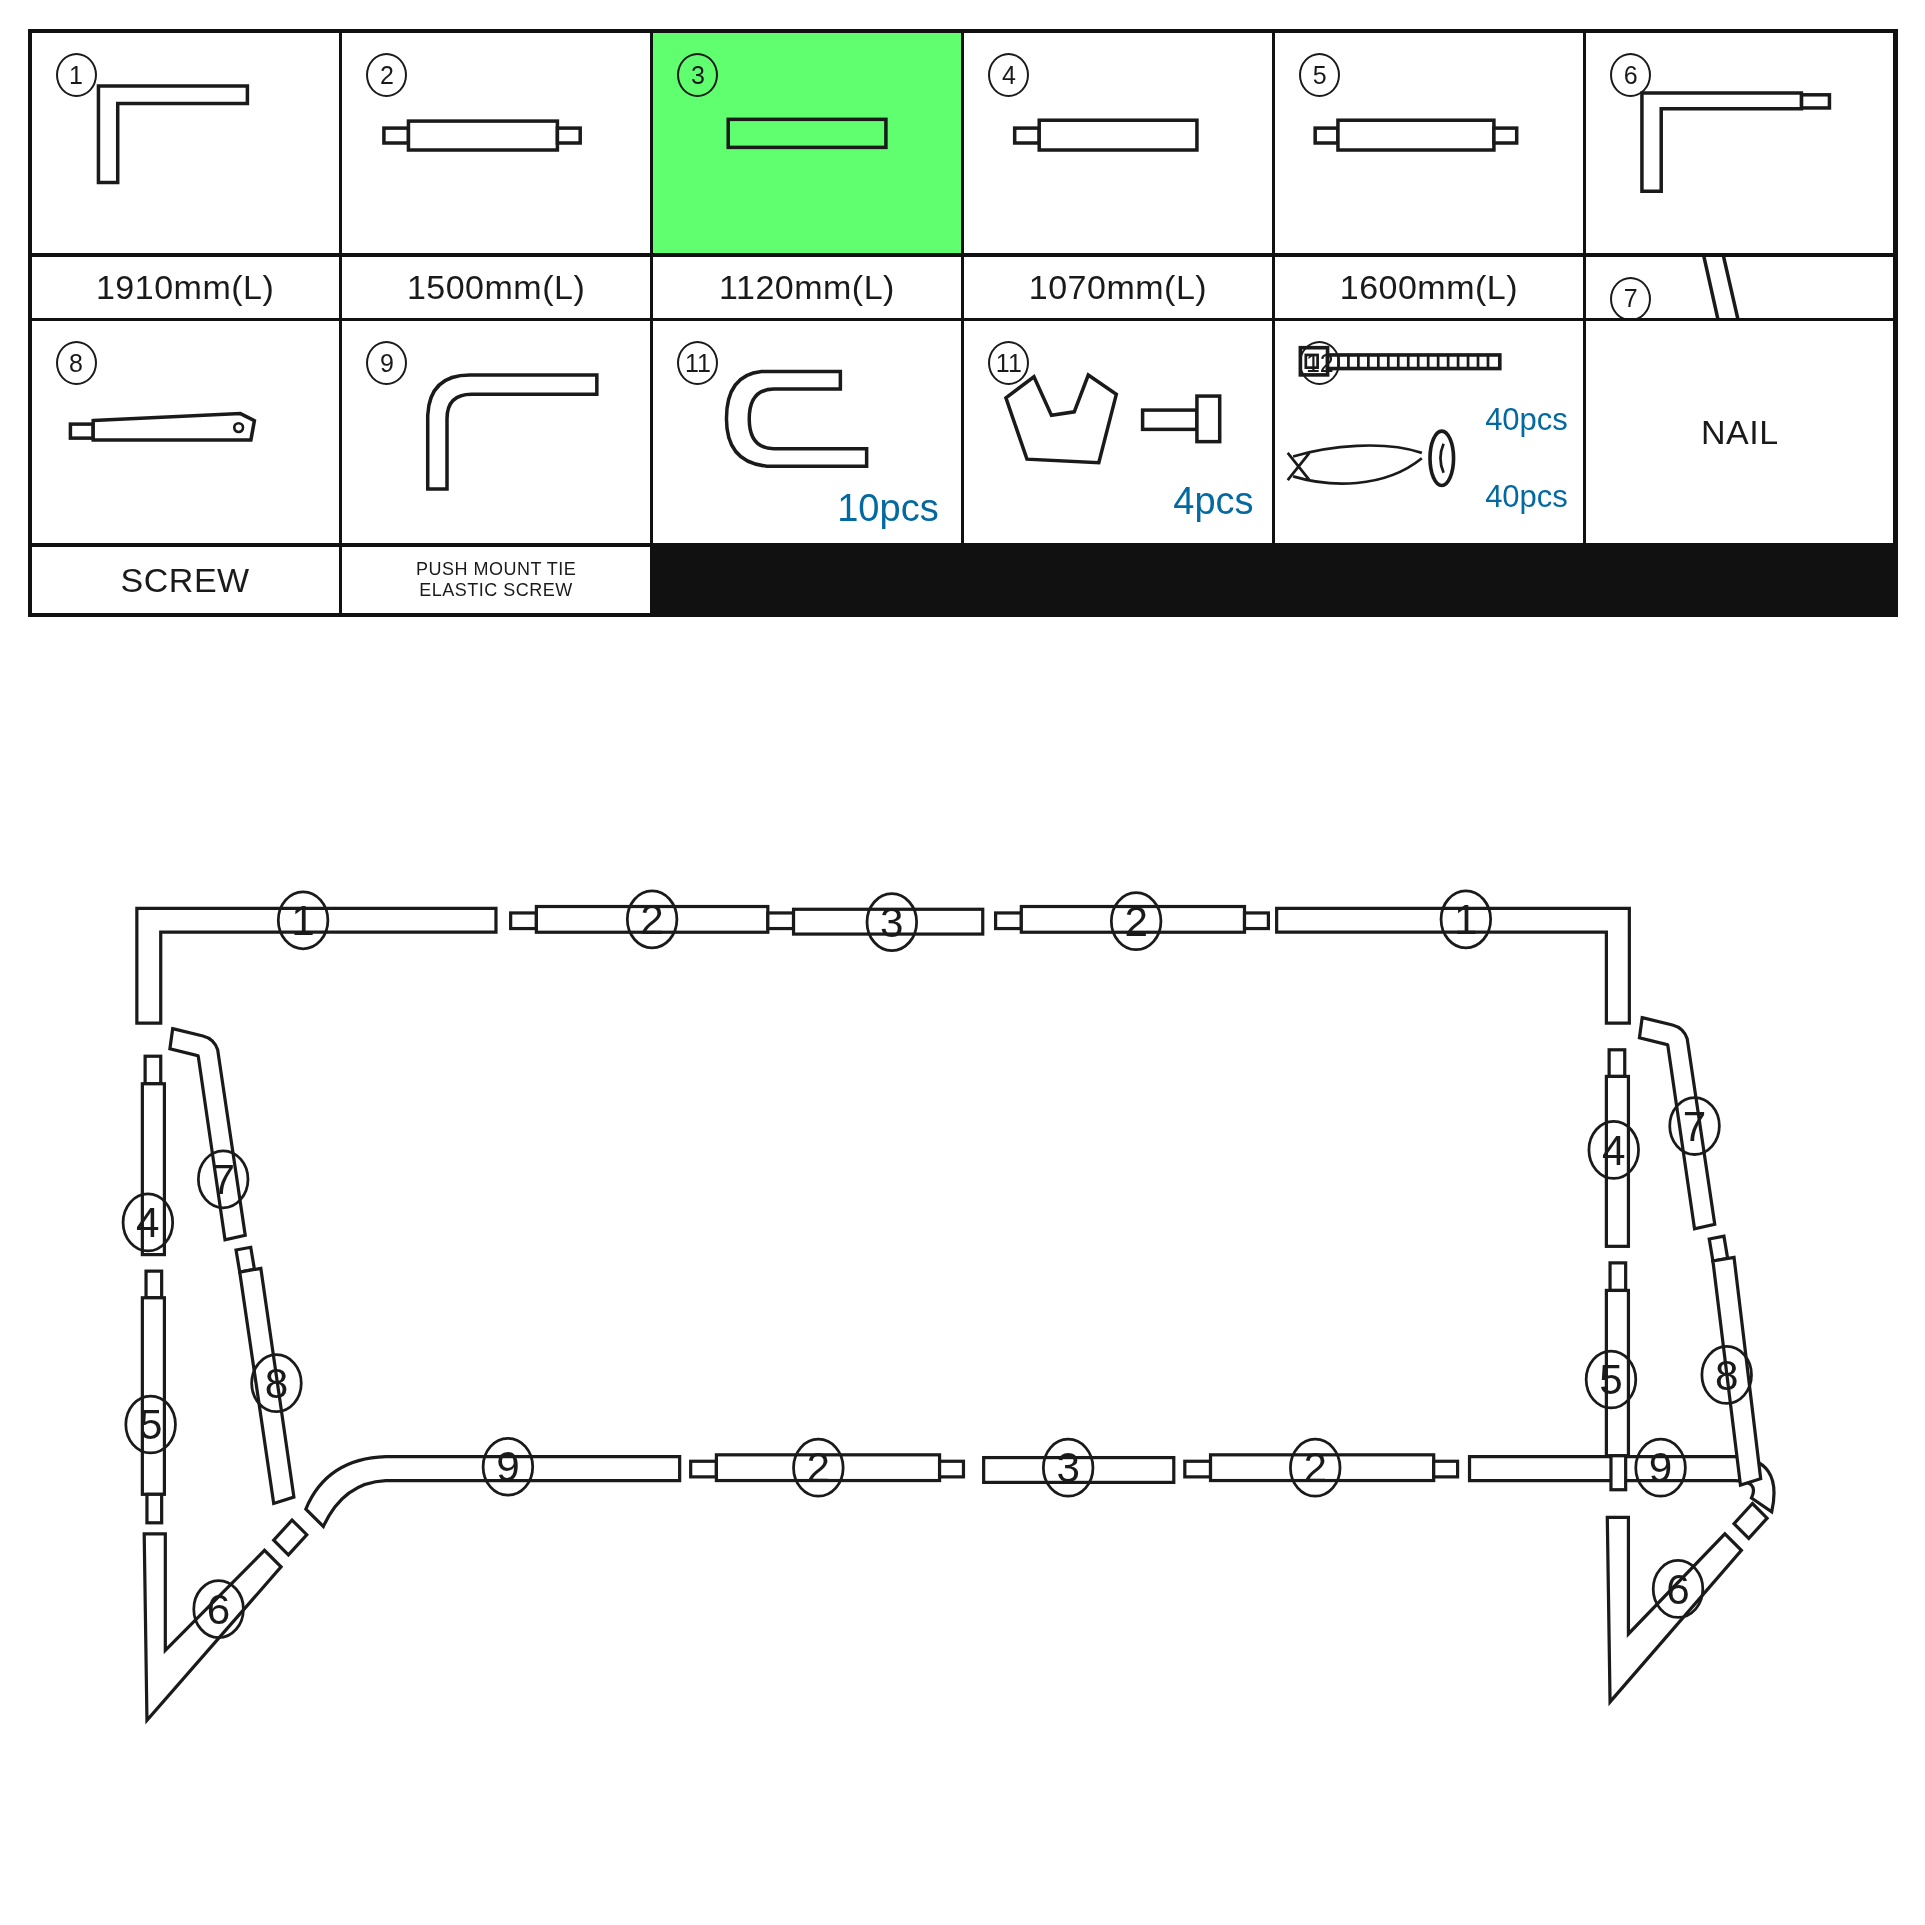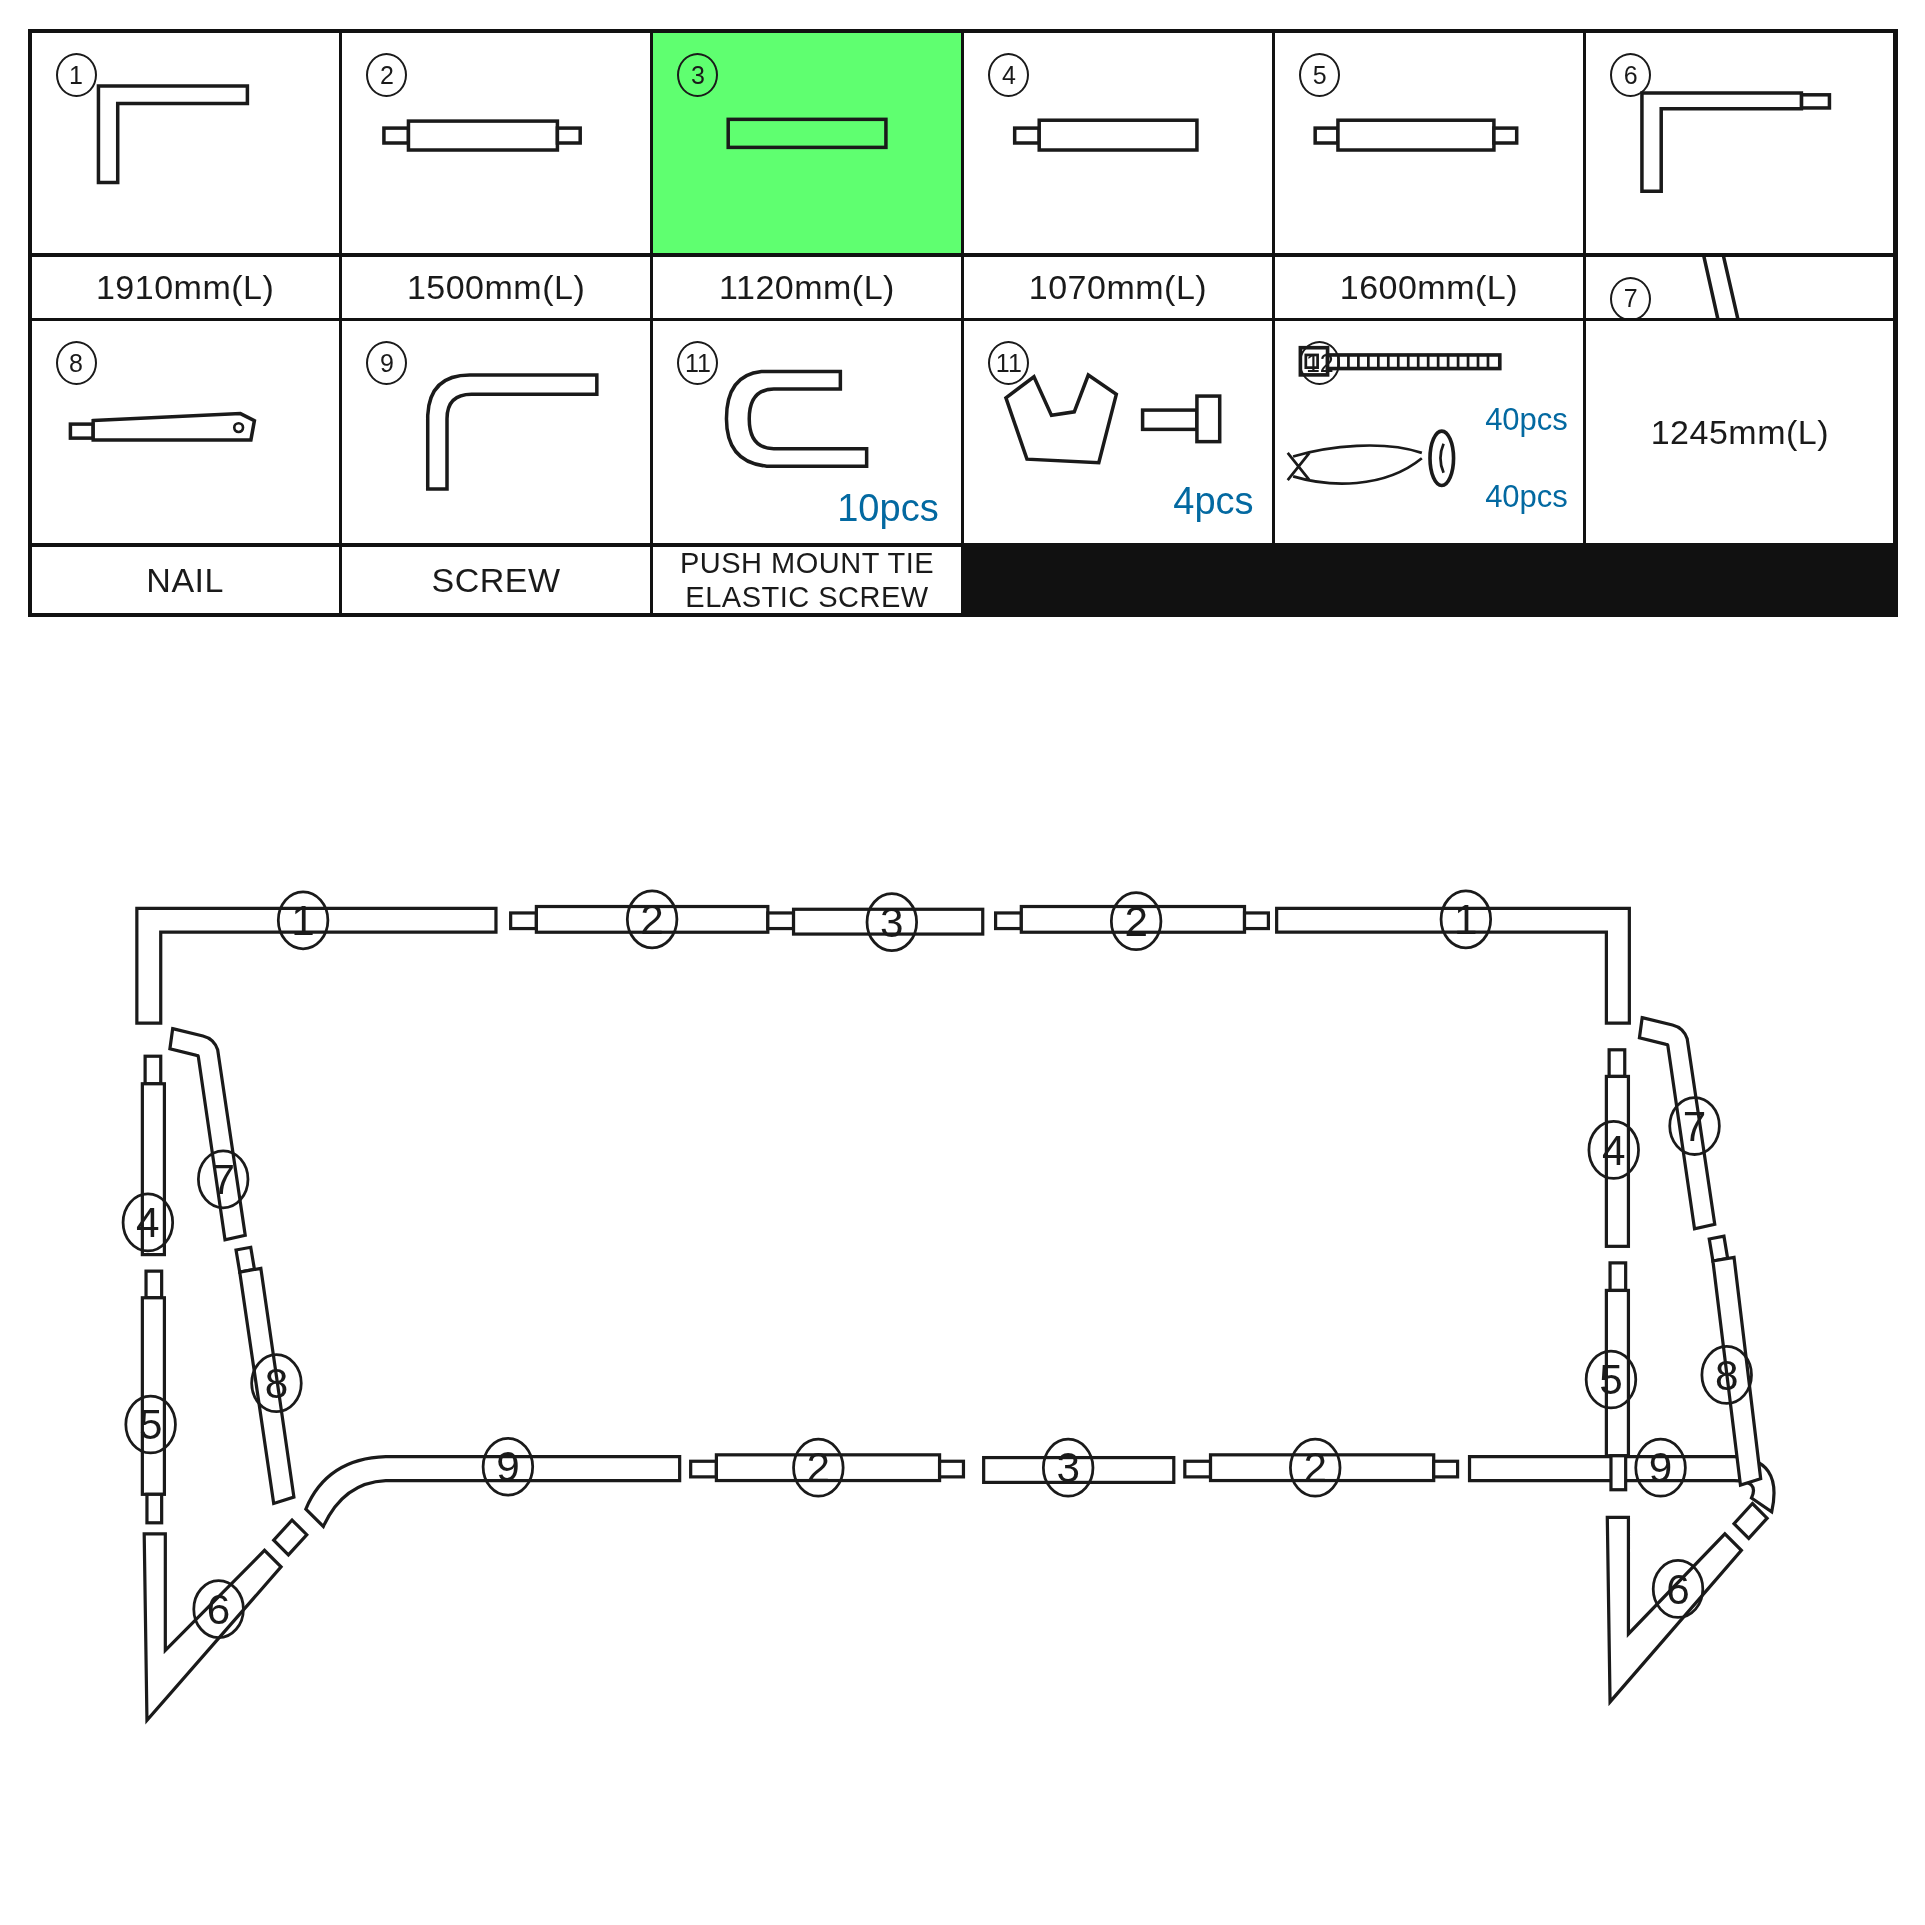--- a/index.html
+++ b/index.html
@@ -12,21 +12,21 @@
     position:absolute; left:27.5px; top:29px; width:1870px; height:588px;
     box-sizing:border-box; background:#111; border:4.6px solid #111;
     display:grid; grid-template-columns:repeat(6,1fr);
     grid-template-rows:220px 61px 222px auto; gap:3.7px;
   }
   .cell { background:#fff; position:relative; overflow:hidden; }
   .part-cell { display:flex; align-items:center; justify-content:center; }
   .part-cell svg { width:100%; height:184px; }
   .label-cell { display:flex; flex-direction:column; align-items:center; justify-content:center;
     font-size:34px; letter-spacing:0.5px; }
-  .label-cell .small-line { font-size:29px; line-height:1.18; }
+  .label-cell .small-line { font-size:18px; line-height:1.18; }
   .badge {
     position:absolute; left:24px; top:20px; width:37px; height:40px;
     border:2.3px solid #1a1a1a; border-radius:50%;
     display:flex; align-items:center; justify-content:center;
     font-size:25px; background:transparent; z-index:2;
   }
   .qty {
     position:absolute; font-size:38px; color:#0369a1; z-index:2;
   }
   .qty-10 { right:22px; bottom:13px; }
@@ -150,23 +150,20 @@
       <rect class="shape" x="58" y="38" width="190" height="15"></rect>
       <path class="shape-thin" d="M70,38v15 M81,38v15 M92,38v15 M103,38v15 M114,38v15 M125,38v15 M136,38v15 M147,38v15 M158,38v15 M169,38v15 M180,38v15 M191,38v15 M202,38v15 M213,38v15 M224,38v15 M235,38v15"></path>
       <path class="shape-thin" stroke-width="5" d="M20,150 C60,138 120,132 162,146 M20,172 C60,184 120,186 162,152 M14,146 L38,176 M14,176 L38,146"></path>
       <ellipse class="shape" cx="184" cy="152" rx="13" ry="30"></ellipse>
       <path class="shape-thin" d="M186,136 Q179,152 186,168"></path>
     </svg>
     <span class="qty qty-40a">40pcs</span>
     <span class="qty qty-40b">40pcs</span>
   </div>
 
-  <div class="cell label-cell">
-      <span>1245mm(L)</span>
-    </div>
   <div class="cell label-cell">
       <span>NAIL</span>
     </div>
   <div class="cell label-cell">
       <span>SCREW</span>
     </div>
   <div class="cell label-cell">
     <span class="small-line">PUSH MOUNT TIE</span>
     <span class="small-line">ELASTIC SCREW</span>
   </div>

